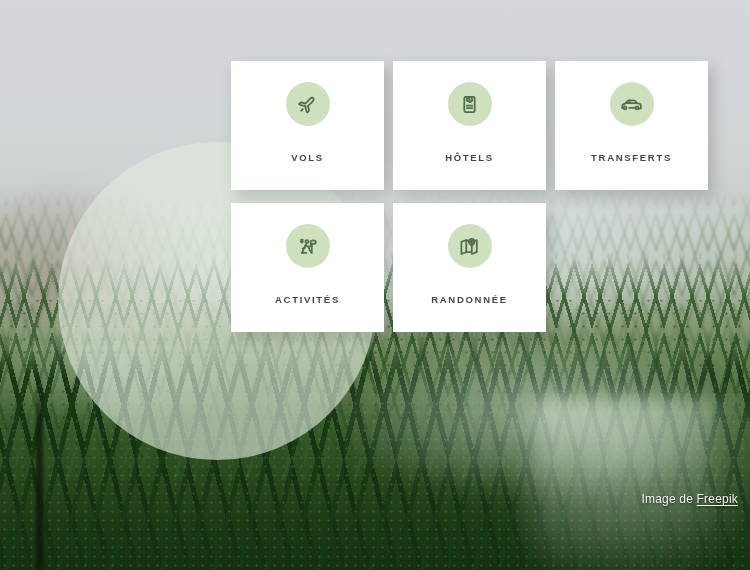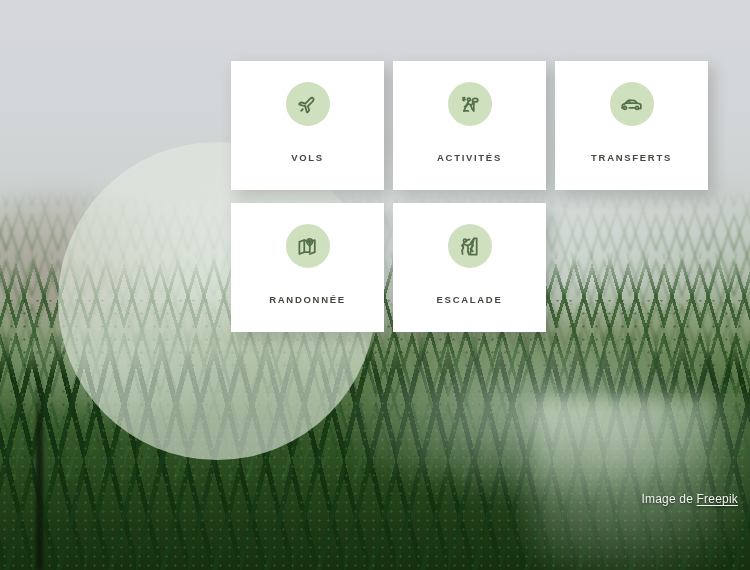--- a/index.html
+++ b/index.html
@@ -248,78 +248,73 @@
   <div class="card">
     <span class="icon-circle">
       <svg viewBox="0 0 24 24">
         <path d="M10.3 13.9 4.4 12.2c-.5-.15-.6-.8-.2-1.1l1.4-1c.2-.15.47-.2.7-.12l3.6 1.2 4.5-4.5c1-1 2.4-1.35 3.1-.65.7.7.35 2.1-.65 3.1l-4.5 4.5 1.2 3.6c.08.25.03.52-.13.7l-1 1.35c-.3.4-.95.3-1.1-.2l-1.7-5.9"></path>
         <path d="M7.6 16.4 6 18"></path>
       </svg>
     </span>
     <span class="card-label">VOLS</span>
   </div>
 
+  <div class="card">
+    <span class="icon-circle">
+      <svg viewBox="0 0 24 24">
+        <path d="M8.3 4.6h7.4c.7 0 1.3.6 1.3 1.3v12.2c0 .7-.6 1.3-1.3 1.3H8.3c-.7 0-1.3-.6-1.3-1.3V5.9c0-.7.6-1.3 1.3-1.3z"></path>
+        <path d="M12 9.6c1.45 0 2.6-1.1 2.6-2.5S13.45 4.6 12 4.6 9.4 5.7 9.4 7.1c0 1.05.65 1.7 1.55 1.7.75 0 1.3-.5 1.3-1.15 0-.55-.4-.95-.85-.95"></path>
+        <path d="M9.4 13.1h5.2M9.4 15.4h5.2"></path>
+      </svg>
+    </span>
+    <span class="card-label">HÔTELS</span>
+  </div>
+
+  <div class="card">
+    <span class="icon-circle">
+      <svg viewBox="0 0 24 24">
+        <path d="M3.2 15.3v-2.1c0-.5.25-.95.68-1.18l2.5-1.35 1.9-2.1c.35-.4.86-.62 1.4-.62h4.3c.5 0 .98.2 1.33.55l2.3 2.3 2.35.6c.6.15 1.02.7 1.02 1.32v2.58c0 .4-.33.73-.73.73h-1.1"></path>
+        <path d="M3.2 15.3h1.2M9.9 15.3h5.1"></path>
+        <path d="M7.15 15.3a1.4 1.4 0 1 0-2.8 0 1.4 1.4 0 0 0 2.8 0z"></path>
+        <path d="M18.65 15.3a1.4 1.4 0 1 0-2.8 0 1.4 1.4 0 0 0 2.8 0z"></path>
+        <path d="M10.1 8.1v2.6M6.4 10.7h9.6"></path>
+        <circle class="solid" cx="5.1" cy="12.3" r=".65"></circle>
+      </svg>
+    </span>
+    <span class="card-label">TRANSFERTS</span>
+  </div>
 
   <div class="card">
     <span class="icon-circle">
       <svg viewBox="0 0 24 24">
         <circle cx="11.4" cy="7.3" r="1.5"></circle>
         <path d="M11 9.1 9.3 12.2l-1.1 2.6-1.5 3.4"></path>
         <path d="m10.2 11.1 2.9 1.2.9 2.9 1.3 2.2"></path>
         <path d="m9.6 13.2-2.3.9M13.1 12.3l3-1.3"></path>
         <path d="M16.1 11v7.3"></path>
         <path d="M6.7 18.2h4.2"></path>
         <path d="M6.6 6.2v2.1M5.55 7.25h2.1M5.8 5.45l1.6 1.6M7.4 5.45l-1.6 1.6"></path>
         <path d="M17.4 6.2c1.5 0 2.6.7 2.6 1.6s-1.1 1.6-2.6 1.6c-.4 0-.8-.05-1.1-.15l-1.2.75.25-1.1c-.35-.3-.55-.68-.55-1.1 0-.9 1.1-1.6 2.6-1.6z"></path>
       </svg>
     </span>
     <span class="card-label">ACTIVITÉS</span>
   </div>
 
   <div class="card">
     <span class="icon-circle">
       <svg viewBox="0 0 24 24">
-        <path d="M3.2 15.3v-2.1c0-.5.25-.95.68-1.18l2.5-1.35 1.9-2.1c.35-.4.86-.62 1.4-.62h4.3c.5 0 .98.2 1.33.55l2.3 2.3 2.35.6c.6.15 1.02.7 1.02 1.32v2.58c0 .4-.33.73-.73.73h-1.1"></path>
-        <path d="M3.2 15.3h1.2M9.9 15.3h5.1"></path>
-        <path d="M7.15 15.3a1.4 1.4 0 1 0-2.8 0 1.4 1.4 0 0 0 2.8 0z"></path>
-        <path d="M18.65 15.3a1.4 1.4 0 1 0-2.8 0 1.4 1.4 0 0 0 2.8 0z"></path>
-        <path d="M10.1 8.1v2.6M6.4 10.7h9.6"></path>
-        <circle class="solid" cx="5.1" cy="12.3" r=".65"></circle>
-      </svg>
-    </span>
-    <span class="card-label">TRANSFERTS</span>
-  </div>
-
-  <div class="card">
-    <span class="icon-circle">
-      <svg viewBox="0 0 24 24">
         <path d="M4.2 7.6 8.9 5.8v11.6L4.2 19.2V7.6z"></path>
         <path d="M8.9 5.8l5.3 1.85v9.75L8.9 17.4"></path>
         <path d="M14.2 7.65 19 5.8v11.6l-4.8 1.8"></path>
         <path d="M14.1 11.4c1.8-1.35 2.85-2.55 2.85-3.95a2.85 2.85 0 1 0-5.7 0c0 1.4 1.05 2.6 2.85 3.95z"></path>
         <circle cx="14.1" cy="7.45" r="1"></circle>
       </svg>
     </span>
     <span class="card-label">RANDONNÉE</span>
   </div>
 
 
 
-  <div class="card">
-    <span class="icon-circle">
-      <svg viewBox="0 0 24 24">
-        <path d="M16.3 4.3h2.6v15.4h-6.4L16.3 4.3z"></path>
-        <path d="m16.3 4.3-3 4.1 2.2 2.6-2.6 3.4 2.3 2.3"></path>
-        <circle cx="7.6" cy="6.4" r="1.4"></circle>
-        <path d="M6.9 8.2 5.4 11l.6 2.4-1.1 2.6"></path>
-        <path d="m7.5 10.1 2.6 1.1.6 2.7-.4 2.9"></path>
-        <path d="M6.2 12.1 4.6 11M10.1 11.2l2.8-1.5"></path>
-        <path d="m4.9 16 .4 3.2M10.7 16.8l.7 2.9"></path>
-        <path d="M8.7 6.4 12 5.1"></path>
-      </svg>
-    </span>
-    <span class="card-label">ESCALADE</span>
-  </div>
 
 
 </div>
 
 <div id="image-credit"><span>Image de </span><span class="link">Freepik</span></div>
 
 </body></html>

